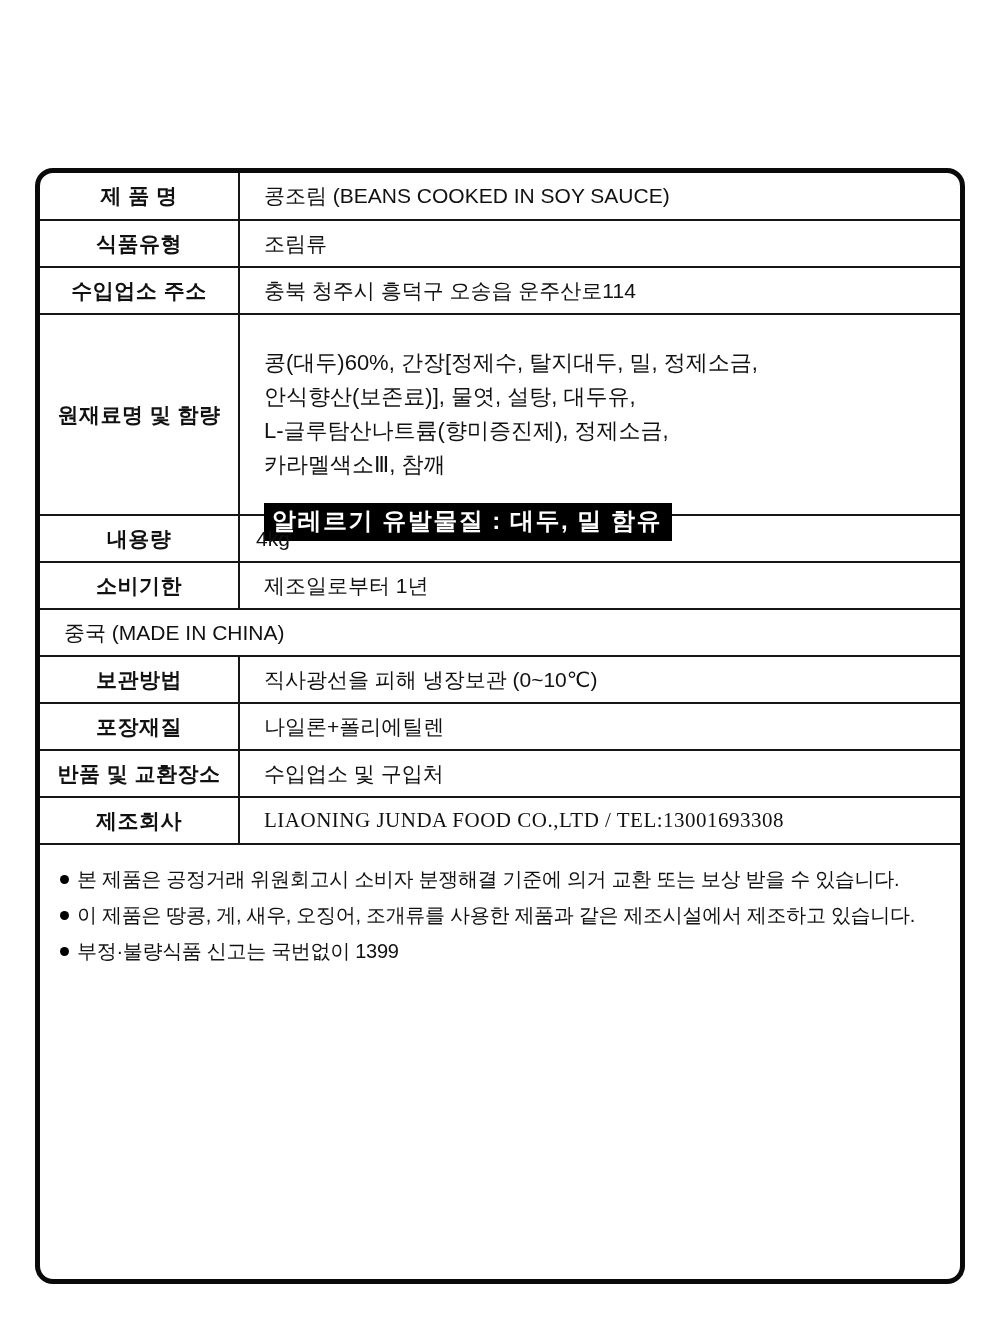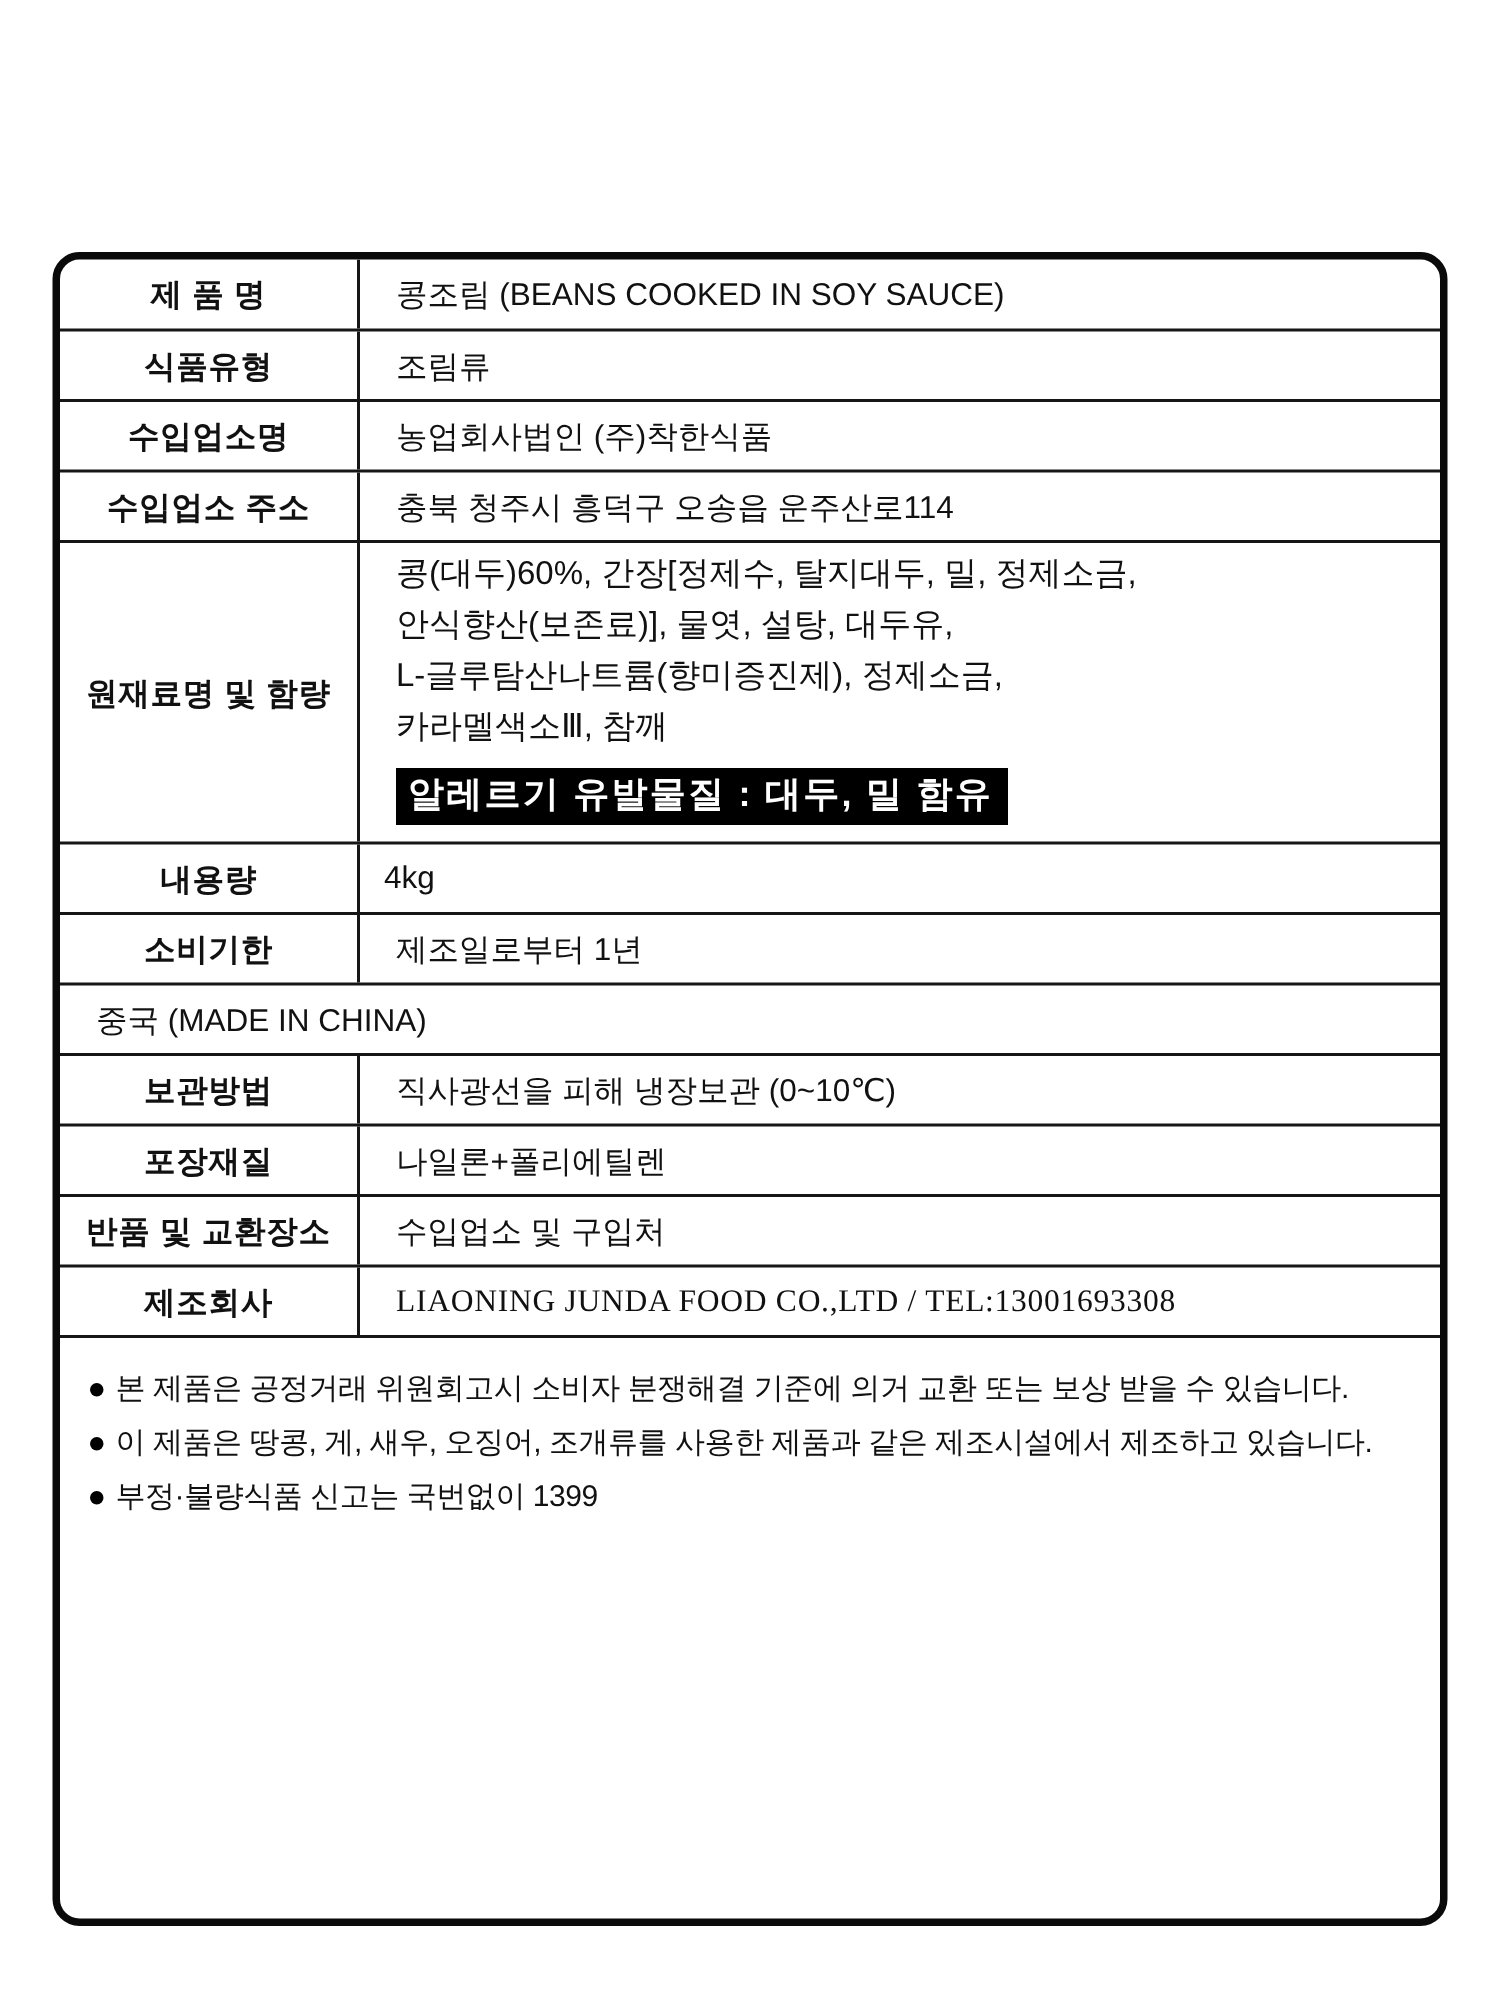--- a/index.html
+++ b/index.html
@@ -59,29 +59,29 @@
   .cell-value.serif {
     font-family: "Liberation Serif", "DejaVu Serif", serif;
     font-size: 21px;
     letter-spacing: 0.5px;
   }
 
   .cell-value.ingredients {
     flex-direction: column;
     align-items: flex-start;
     justify-content: flex-start;
-    padding-top: 3px;
+    padding-top: 31px;
     font-size: 22px;
   }
   .ingredient-line {
     line-height: 34px;
     white-space: nowrap;
   }
   .allergen-box {
-    margin-top: 11px;
+    margin-top: 21px;
     display: inline-block;
     background: #000000;
     color: #ffffff;
     font-weight: bold;
     font-size: 24px;
     letter-spacing: 1.5px;
     padding: 3px 10px 5px 8px;
     line-height: 30px;
     white-space: nowrap;
   }
@@ -117,24 +117,20 @@
 
 <div class="label-card">
 
   <div class="row h50">
     <div class="cell-label">제 품 명</div>
     <div class="cell-value">콩조림 (BEANS COOKED IN SOY SAUCE)</div>
   </div>
   <div class="row h48">
     <div class="cell-label">식품유형</div>
     <div class="cell-value">조림류</div>
-  </div>
-  <div class="row h48">
-    <div class="cell-label">수입업소명</div>
-    <div class="cell-value">농업회사법인 (주)착한식품</div>
   </div>
   <div class="row h48">
     <div class="cell-label">수입업소 주소</div>
     <div class="cell-value">충북 청주시 흥덕구 오송읍 운주산로114</div>
   </div>
 
   <div class="row tall">
     <div class="cell-label">원재료명 및 함량</div>
     <div class="cell-value ingredients">
       <div class="ingredient-line">콩(대두)60%, 간장[정제수, 탈지대두, 밀, 정제소금,</div>

